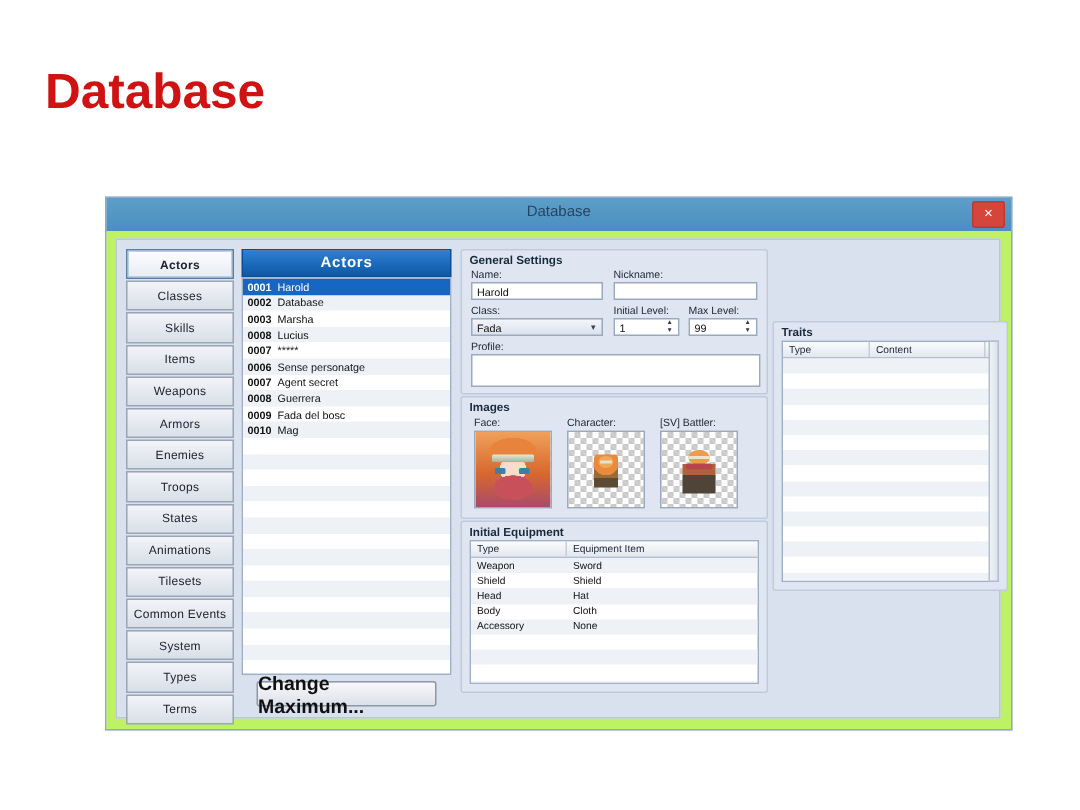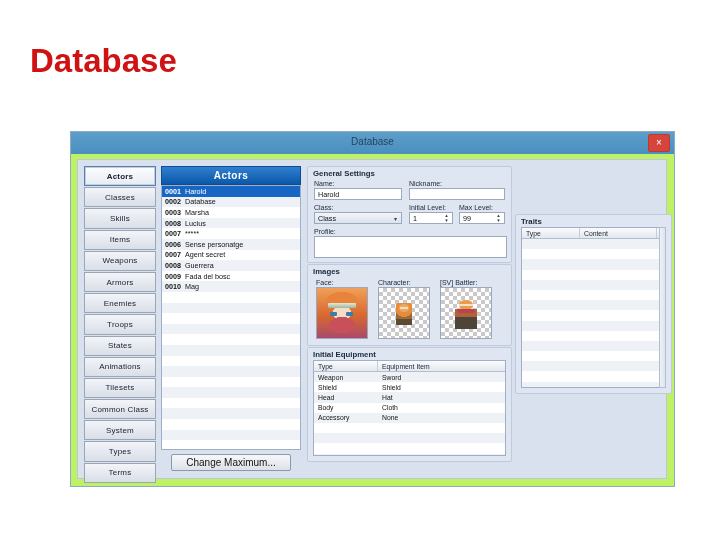--- a/index.html
+++ b/index.html
@@ -82,22 +82,22 @@
     padding-left:3px;display:flex;align-items:center;
     white-space:nowrap;cursor:pointer;
   }
   .list-row:nth-child(even){background:#eef2f7;}
   .list-row.sel{background:#1766c4;color:#fff;}
   .list-row .idx{margin-right:4px;font-weight:bold;}
   .change-max{
     position:absolute;left:10px;bottom:1px;width:118px;height:15px;
     background:linear-gradient(#f7f8fa,#dde1e8);
     border:1px solid #8d97a6;border-radius:2px;
-    font-size:10px;color:#111;
-    display:flex;align-items:center;justify-content:center;cursor:pointer;
+    font-size:13px;color:#111;
+    display:flex;align-items:center;justify-content:center;cursor:pointer;font-weight:bold;
   }
   
   .group{
     position:absolute;
     background:#dfe6f1;
     border:1px solid #bfcbdd;
     border-radius:2px;
   }
   .group > .g-title{
     position:absolute;left:5px;top:2px;
@@ -246,21 +246,21 @@
         <div class="tab">Classes</div>
         <div class="tab">Skills</div>
         <div class="tab">Items</div>
         <div class="tab">Weapons</div>
         <div class="tab">Armors</div>
         <div class="tab">Enemies</div>
         <div class="tab">Troops</div>
         <div class="tab">States</div>
         <div class="tab">Animations</div>
         <div class="tab">Tilesets</div>
-        <div class="tab">Common Class</div>
+        <div class="tab">Common Events</div>
         <div class="tab">System</div>
         <div class="tab">Types</div>
         <div class="tab">Terms</div>
       </div>
 
       <div class="listpanel">
         <div class="list-header">Actors</div>
         <div class="list-box">
           <div class="list-row sel">
             <span class="idx">0001</span>
@@ -324,21 +324,21 @@
         <div class="g-title">General Settings</div>
 
         <div class="field-label" style="left:6px;top:13px;">Name:</div>
         <div class="txt" style="left:6px;top:21px;width:88px;height:12px;">Harold</div>
 
         <div class="field-label" style="left:101px;top:13px;">Nickname:</div>
         <div class="txt" style="left:101px;top:21px;width:96px;height:12px;"></div>
 
         <div class="field-label" style="left:6px;top:37px;">Class:</div>
         <div class="combo" style="left:6px;top:45px;width:88px;height:12px;">
-          <span>Class</span>
+          <span>Fada</span>
           <span class="arw">▾</span>
         </div>
 
         <div class="field-label" style="left:101px;top:37px;">Initial Level:</div>
         <div class="spin" style="left:101px;top:45px;width:44px;height:12px;">
           <span>1</span>
           <span class="sb">▴<br>▾</span>
         </div>
 
         <div class="field-label" style="left:151px;top:37px;">Max Level:</div>

